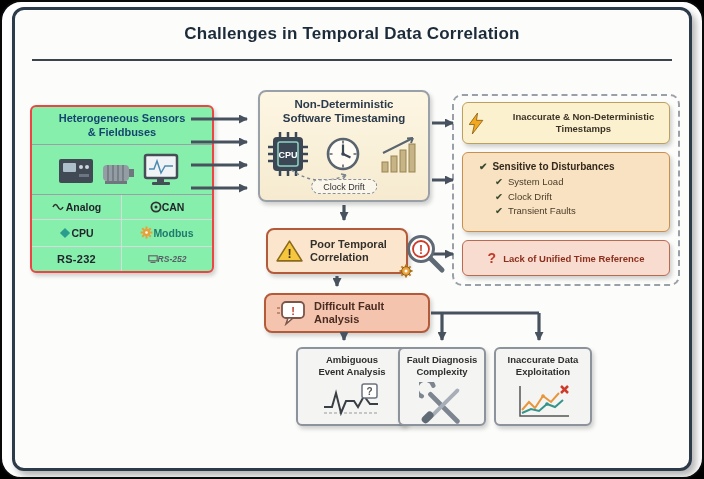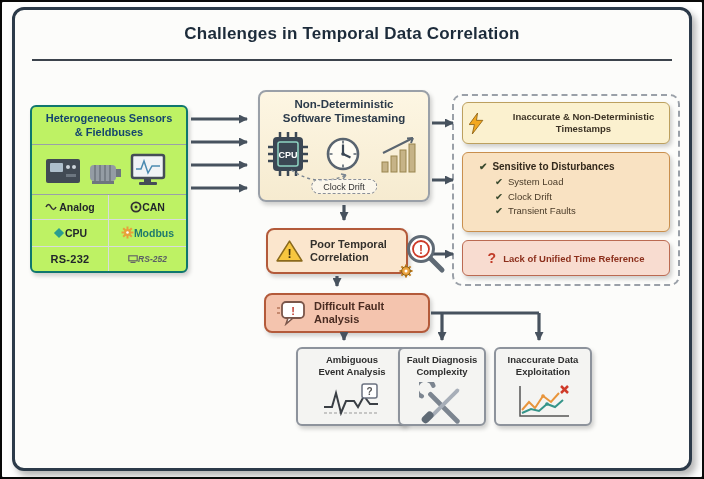--- a/index.html
+++ b/index.html
@@ -1,35 +1,35 @@
 <!DOCTYPE html>
 <html><head>
 <meta charset="utf-8">
 <style>
   * { margin:0; padding:0; box-sizing:border-box; }
   html,body { width:704px; height:479px; overflow:hidden; background:#000; }
   body { font-family:"Liberation Sans", sans-serif; }
   svg text { font-family:"Liberation Sans", sans-serif; }
 
   .stage { position:relative; width:704px; height:479px; background:#ffffff;
-           border:2px solid #0a0a0a; border-radius:3px; overflow:hidden; }
+           border:2px solid #0a0a0a; border-radius:21px; overflow:hidden; }
   .card  { position:absolute; left:10px; top:5px; right:10px; bottom:6px;
            background:#fcfcfa; border:3px solid #2c3a49; border-radius:12px;
            box-shadow:4px 5px 7px rgba(90,90,90,.45); }
 
   .title { position:absolute; left:0; right:0; top:22px; text-align:center;
            font-size:17px; font-weight:bold; color:#1c2b3a; letter-spacing:.2px; z-index:2; }
   .title-rule { position:absolute; left:30px; right:30px; top:57px; height:0;
            border-top:2px solid #3c434c; z-index:2; }
 
   .box { position:absolute; border-radius:6px; box-shadow:2px 3px 4px rgba(0,0,0,.18); z-index:2; }
 
   
-  .sensors { left:28px; top:103px; width:158px; height:168px; background:#bef264;
-             border:2px solid #0f766e; display:flex; flex-direction:column; }
+  .sensors { left:28px; top:103px; width:184px; height:168px; background:#86efac;
+             border:2px solid #ef4444; display:flex; flex-direction:column; }
   .sensors-hd { font-size:11px; font-weight:bold; color:#14456e; text-align:center;
                 padding:5px 2px 4px; line-height:1.25; border-bottom:1.5px solid #9aa0a8; }
   .devices { height:50px; display:flex; align-items:center; justify-content:center;
              border-bottom:1.5px solid #9aa0a8; }
   .logo-grid { flex:1; display:grid; grid-template-columns:1fr 1fr; }
   .logo-cell { display:flex; align-items:center; justify-content:center; 
                font-weight:bold; color:#22262c; font-size:10.5px; }
   .logo-cell.r2 { border-top:1px solid #d8dbde; }
   .logo-cell.colL { border-right:1px solid #d8dbde; }
   .modbus-txt { color:#1f7a6d; }

